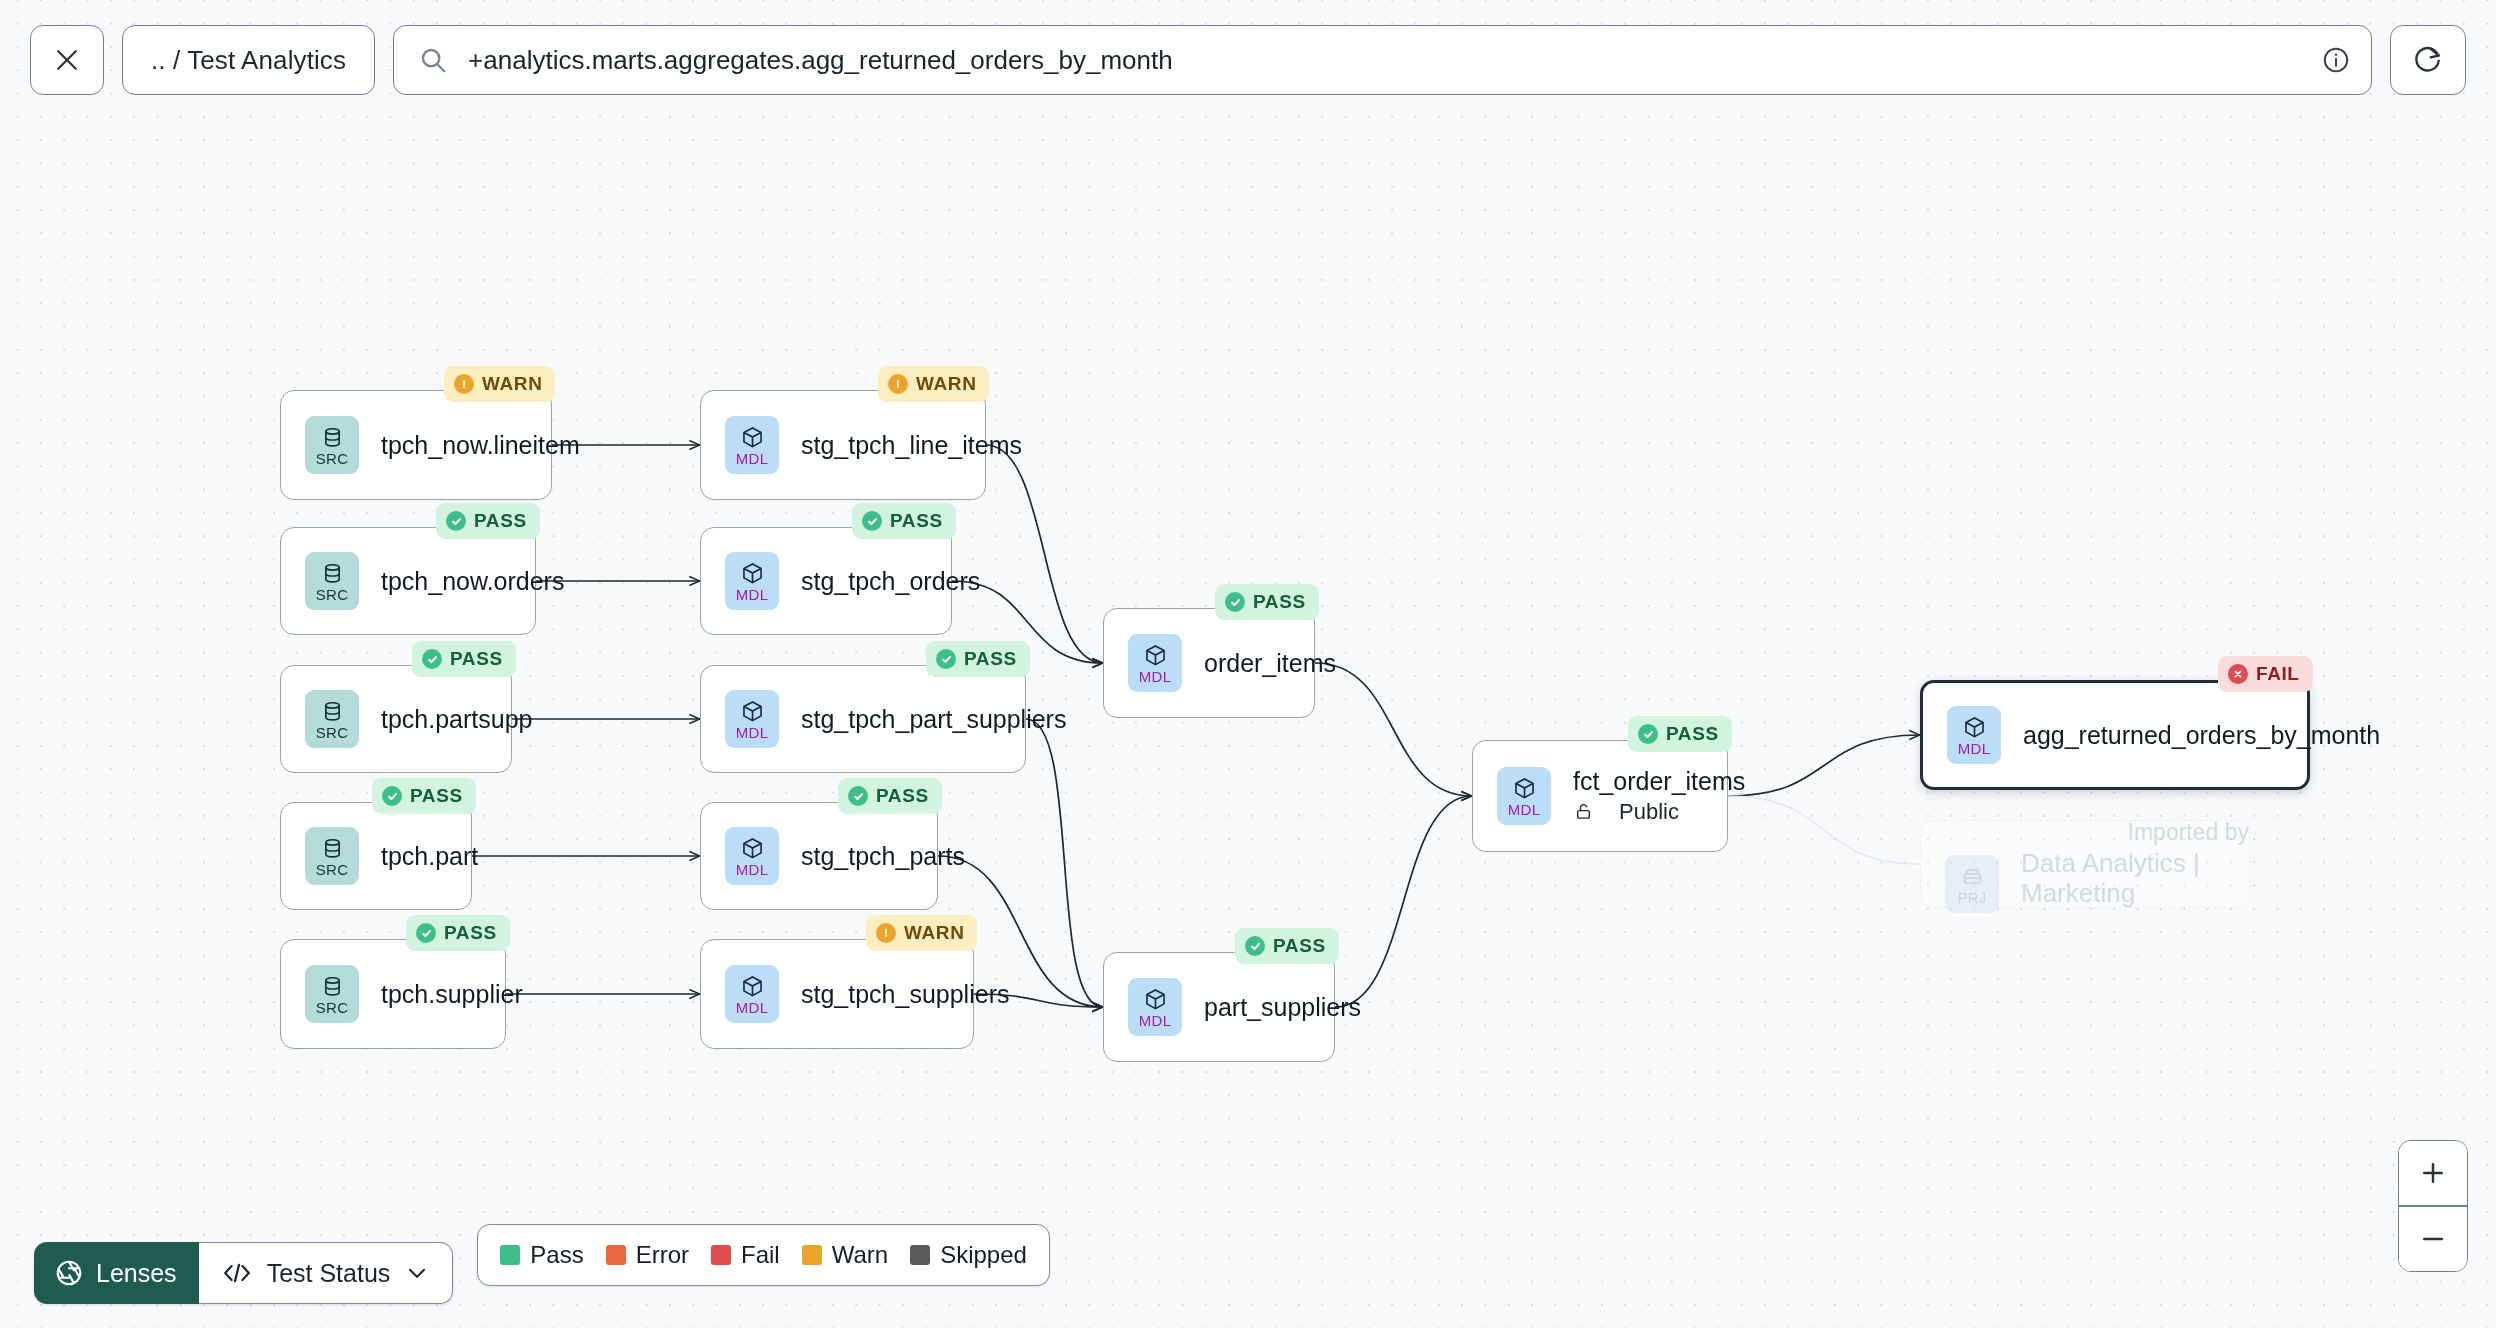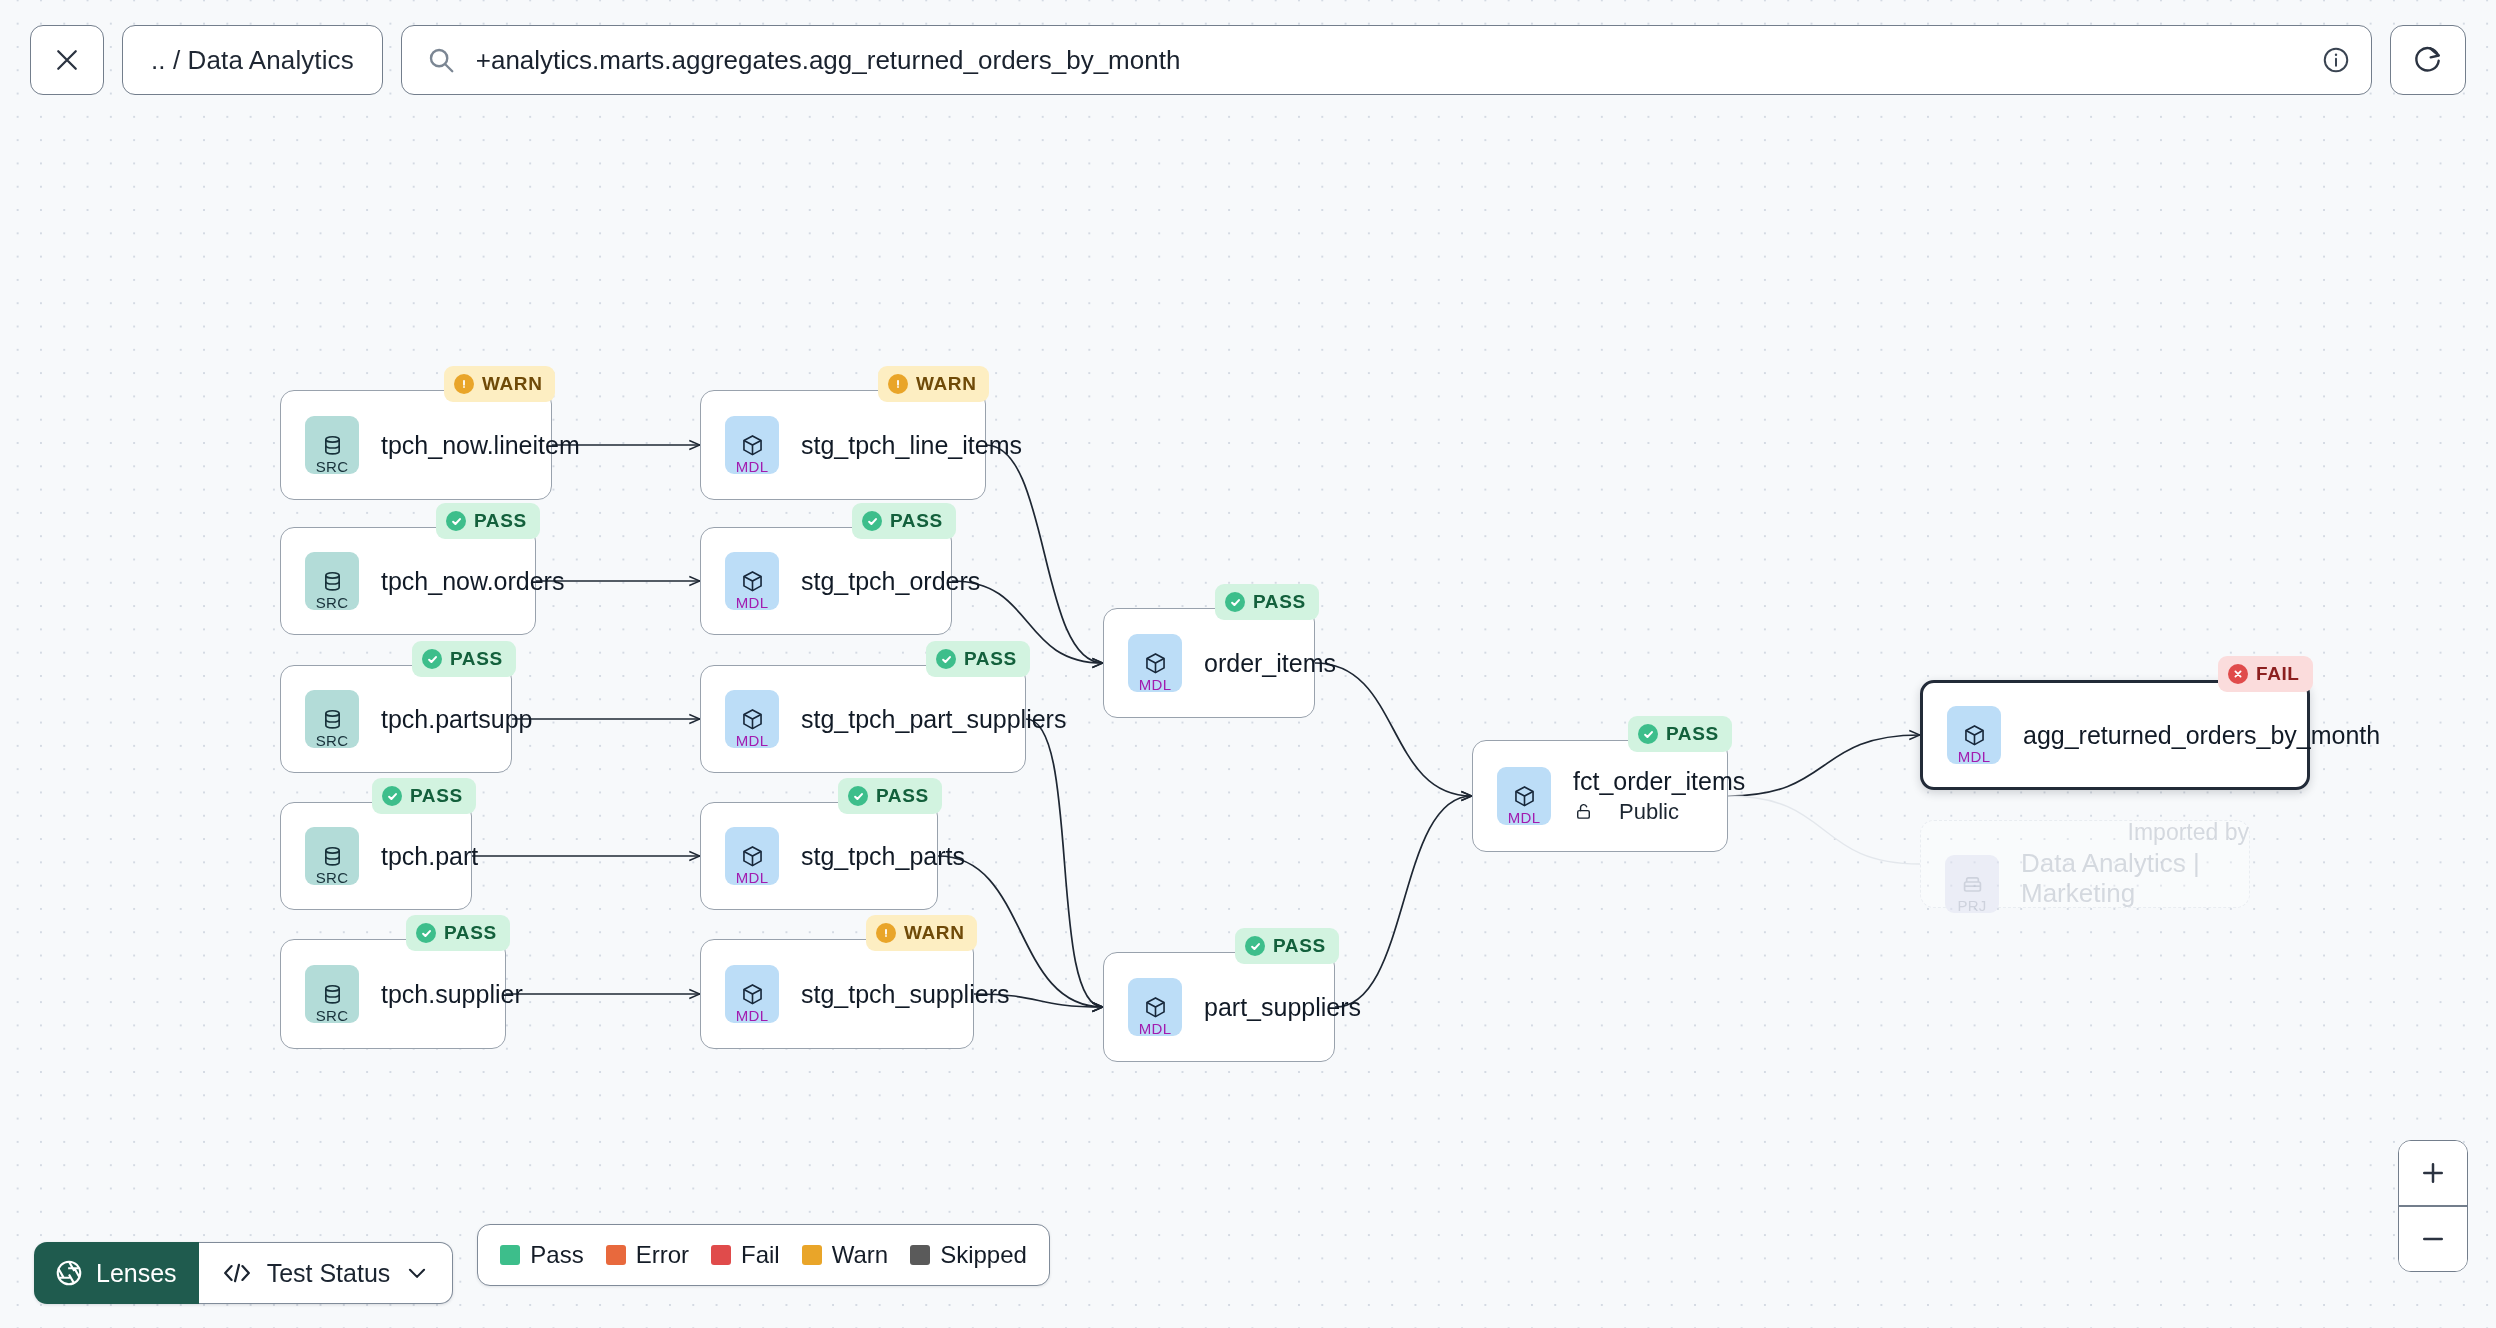--- a/index.html
+++ b/index.html
@@ -88,21 +88,21 @@
     border: 1.5px dashed #dfe4ea;
     background: rgba(255,255,255,.55);
     opacity: .55;
     z-index: 5;
   }
 
   .tag {
     width: 54px; height: 58px;
     border-radius: 9px;
     display: flex; flex-direction: column;
-    align-items: center; justify-content: flex-end;
+    align-items: center; justify-content: center;
     gap: 1px;
     flex: none;
   }
   .tag .tag-label { font-size: 15px; line-height: 1; letter-spacing: .3px; }
   .tag-src { background: #b3dcd8; color: #17313a; }
   .tag-mdl { background: #bcddf7; color: #a21caf; }
   .tag-prj { background: #e2e4f2; color: #adb3c5; margin-top: 40px; }
 
   .node-body { display: flex; flex-direction: column; justify-content: center; gap: 3px; }
   .node-title { font-size: 25px; color: #111a26; line-height: 1.15; white-space: nowrap; }
@@ -203,21 +203,21 @@
 <div id="app">
 
   <div class="topbar">
 
     <div class="tb-btn tb-close">
       <svg class="ico" width="30" height="30" viewBox="0 0 24 24" fill="none" stroke="currentColor" stroke-width="1.8" stroke-linecap="round">
         <path d="M5 5 L19 19 M19 5 L5 19"></path>
       </svg>
     </div>
 
-    <div class="tb-btn tb-crumb">.. / Data Analytics</div>
+    <div class="tb-btn tb-crumb">.. / Test Analytics</div>
 
     <div class="tb-btn tb-search">
       <svg class="ico" width="30" height="30" viewBox="0 0 24 24" fill="none" stroke="#7b8693" stroke-width="1.9" stroke-linecap="round">
         <circle cx="10.5" cy="10.5" r="6.5"></circle>
           <path d="M15.4 15.4 L21 21"></path>
       </svg>
       <span class="q-text" title="Search lineage">+analytics.marts.aggregates.agg_returned_orders_by_month</span>
       <svg class="ico" width="30" height="30" viewBox="0 0 24 24" fill="none" stroke="#3a4452" stroke-width="1.6" stroke-linecap="round">
         <circle cx="12" cy="12" r="9"></circle>
           <path d="M12 11 v5.6"></path>

